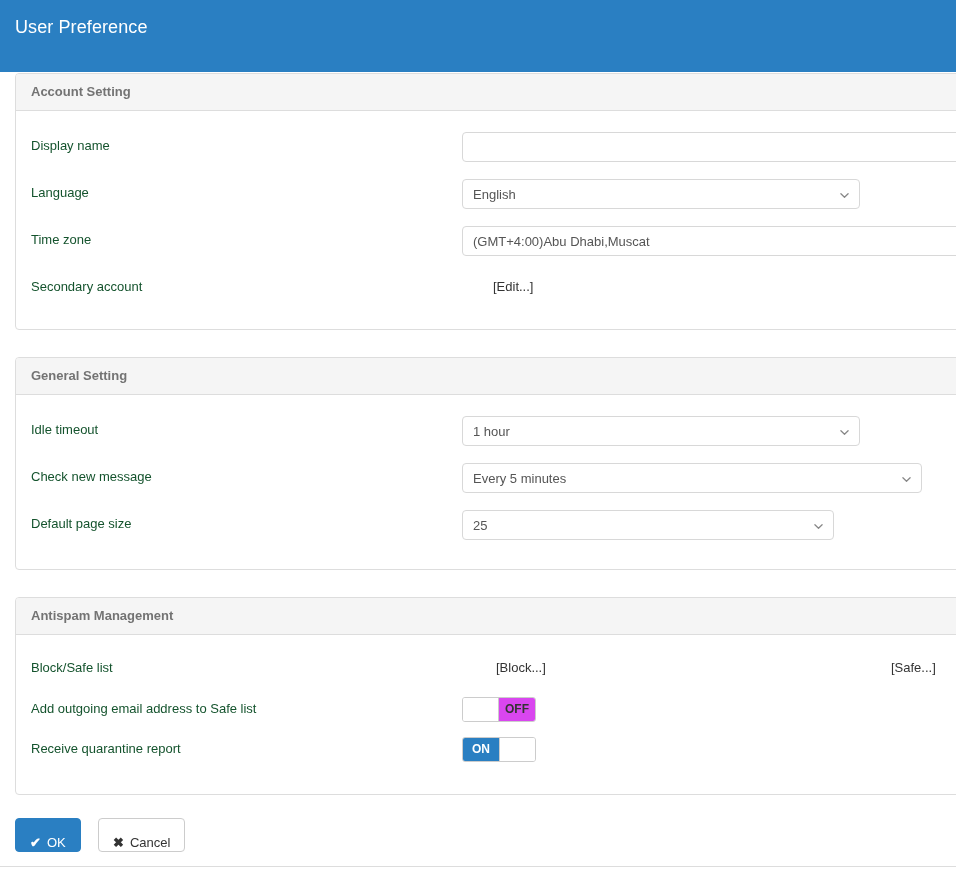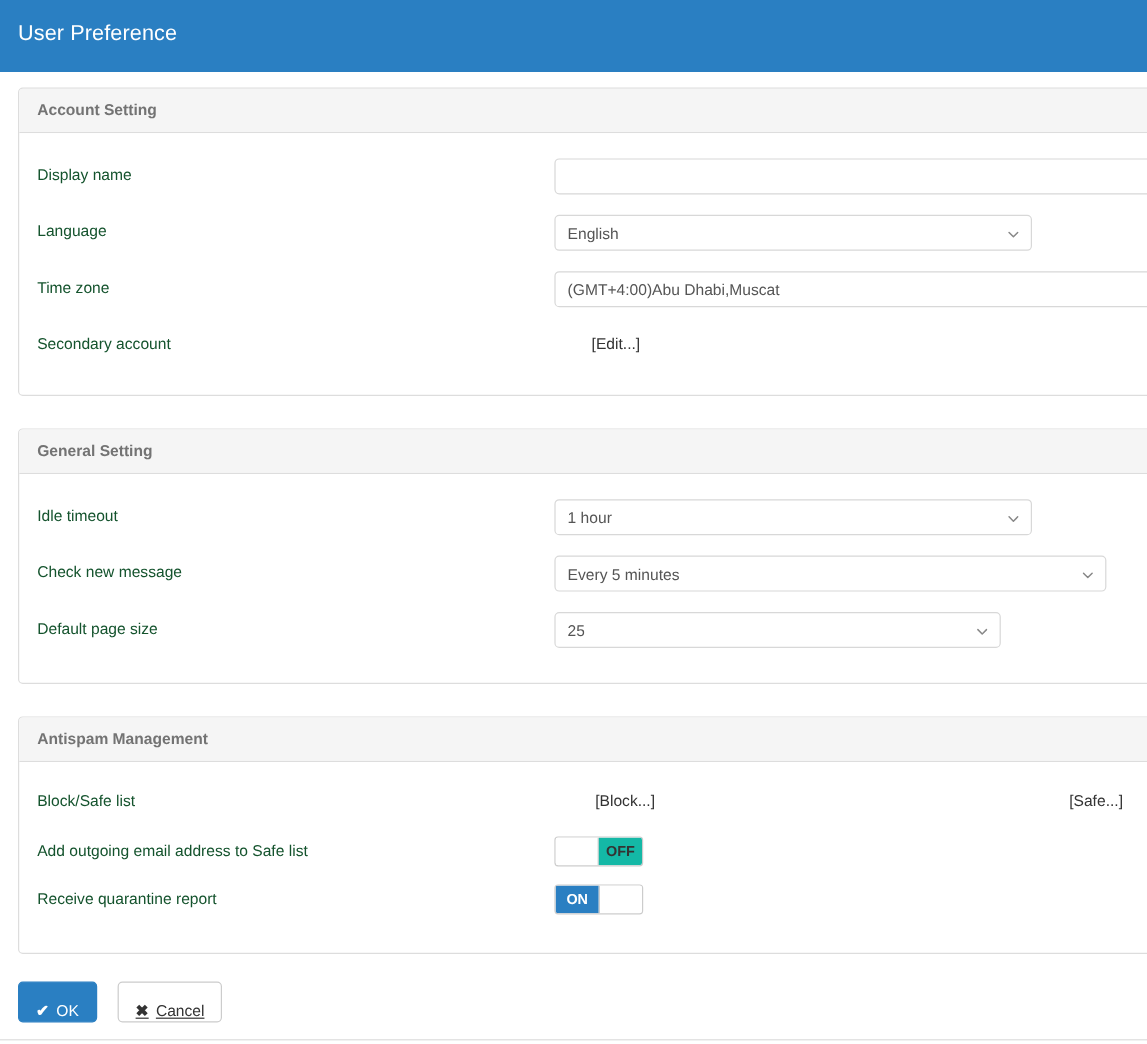--- a/index.html
+++ b/index.html
@@ -16,21 +16,21 @@
     color: #333333;
     overflow: hidden;
     position: relative;
   }
 
   
   .titlebar {
     position: absolute;
     left: 0; top: 0;
     width: 956px;
-    height: 60px;
+    height: 72px;
     background: #2a7fc2;
     box-sizing: border-box;
   }
   .titlebar-text {
     position: absolute;
     left: 15px;
     top: 17px;
     font-size: 18px;
     color: #ffffff;
     font-weight: normal;
@@ -162,21 +162,21 @@
     text-align: center;
     box-sizing: border-box;
   }
   .toggle-off .toggle-knob {
     left: 0;
     background: #ffffff;
     border-right: 1px solid #cccccc;
   }
   .toggle-off .toggle-label {
     right: 0;
-    background: #14b8a6;
+    background: #d946ef;
     color: #333333;
   }
   .toggle-on .toggle-label {
     left: 0;
     background: #2a7fc2;
     color: #ffffff;
   }
   .toggle-on .toggle-knob {
     right: 0;
     background: #ffffff;
@@ -346,17 +346,17 @@
       </div>
     </div>
 
   </div>
 </div>
 
 <button class="btn btn-primary" style="left:15px; top:818px;">
   <span class="btn-glyph">✔</span><span>OK</span>
 </button>
 
-<button class="btn btn-default" style="left:98px; top:818px;text-decoration:underline;">
+<button class="btn btn-default" style="left:98px; top:818px;">
   <span class="btn-glyph">✖</span><span>Cancel</span>
 </button>
 
 <div class="footer-rule"></div>
 
 </body></html>

